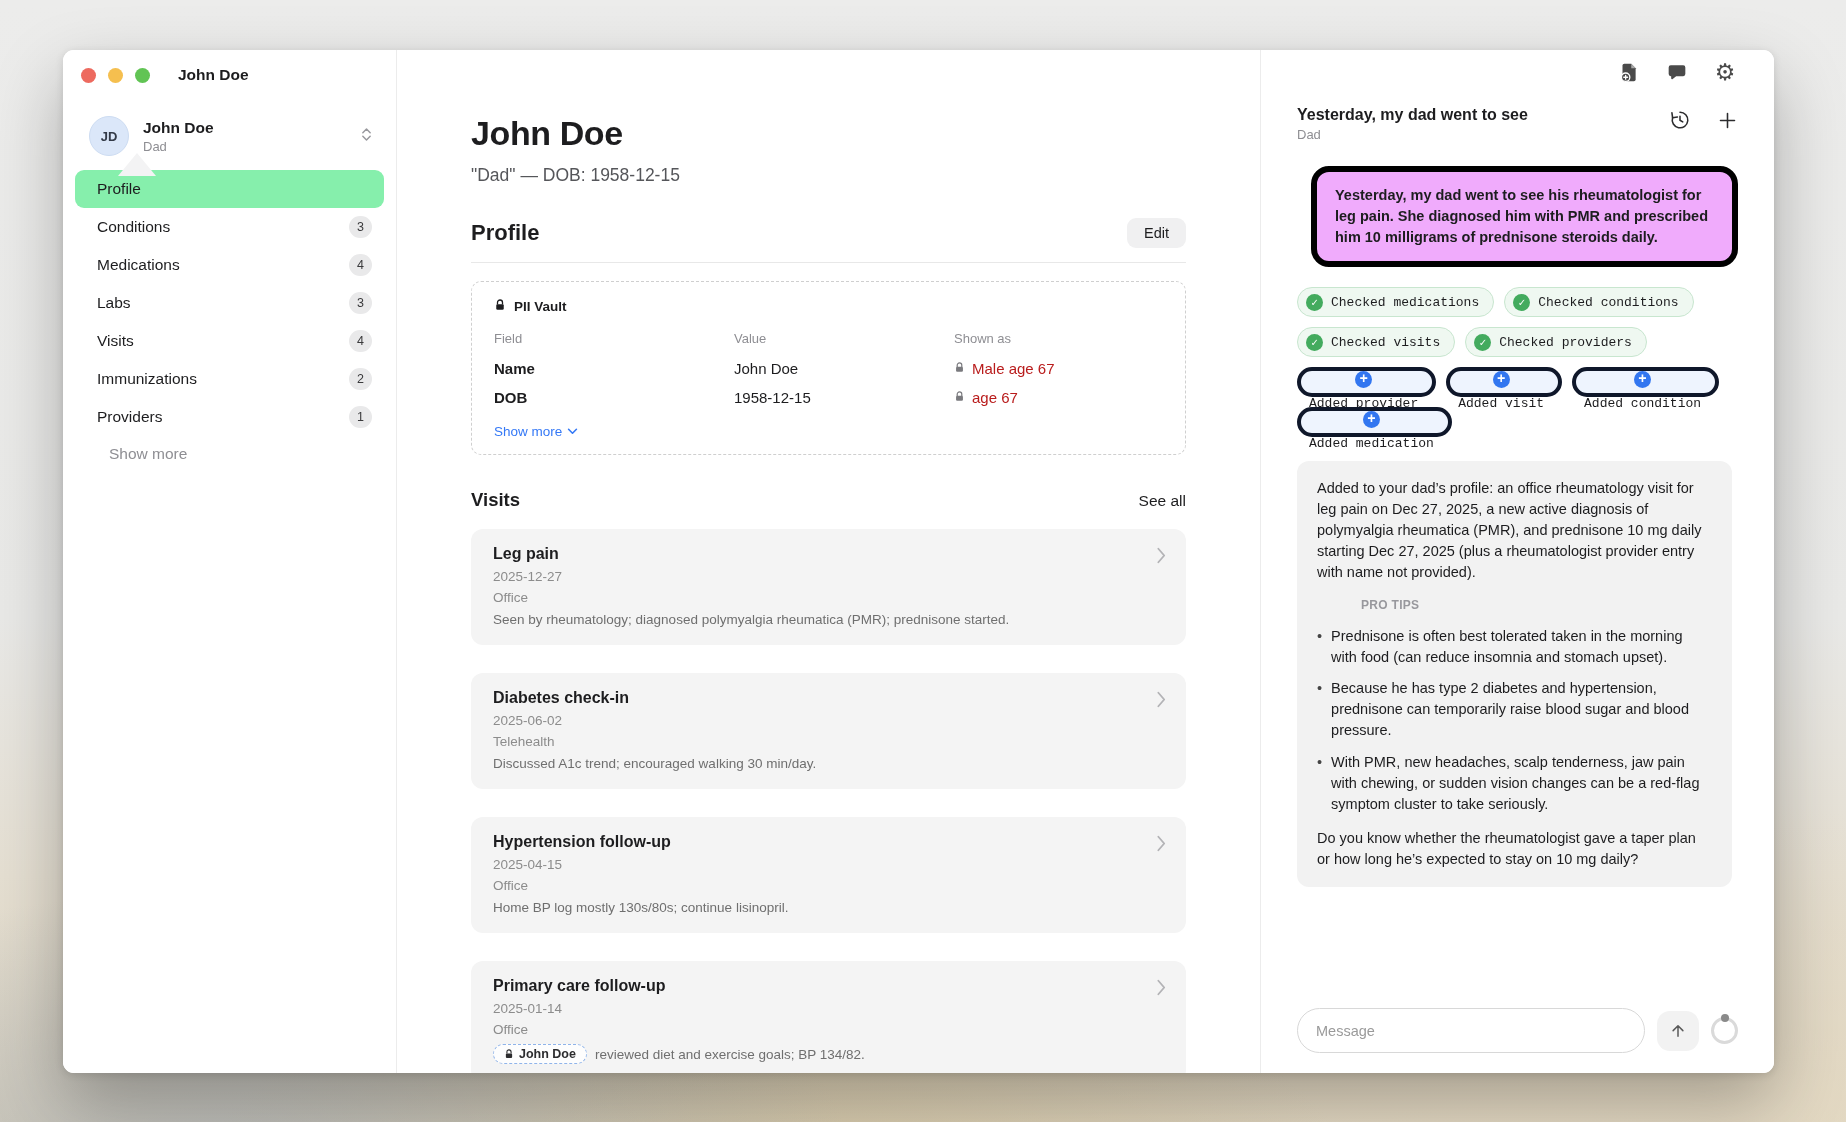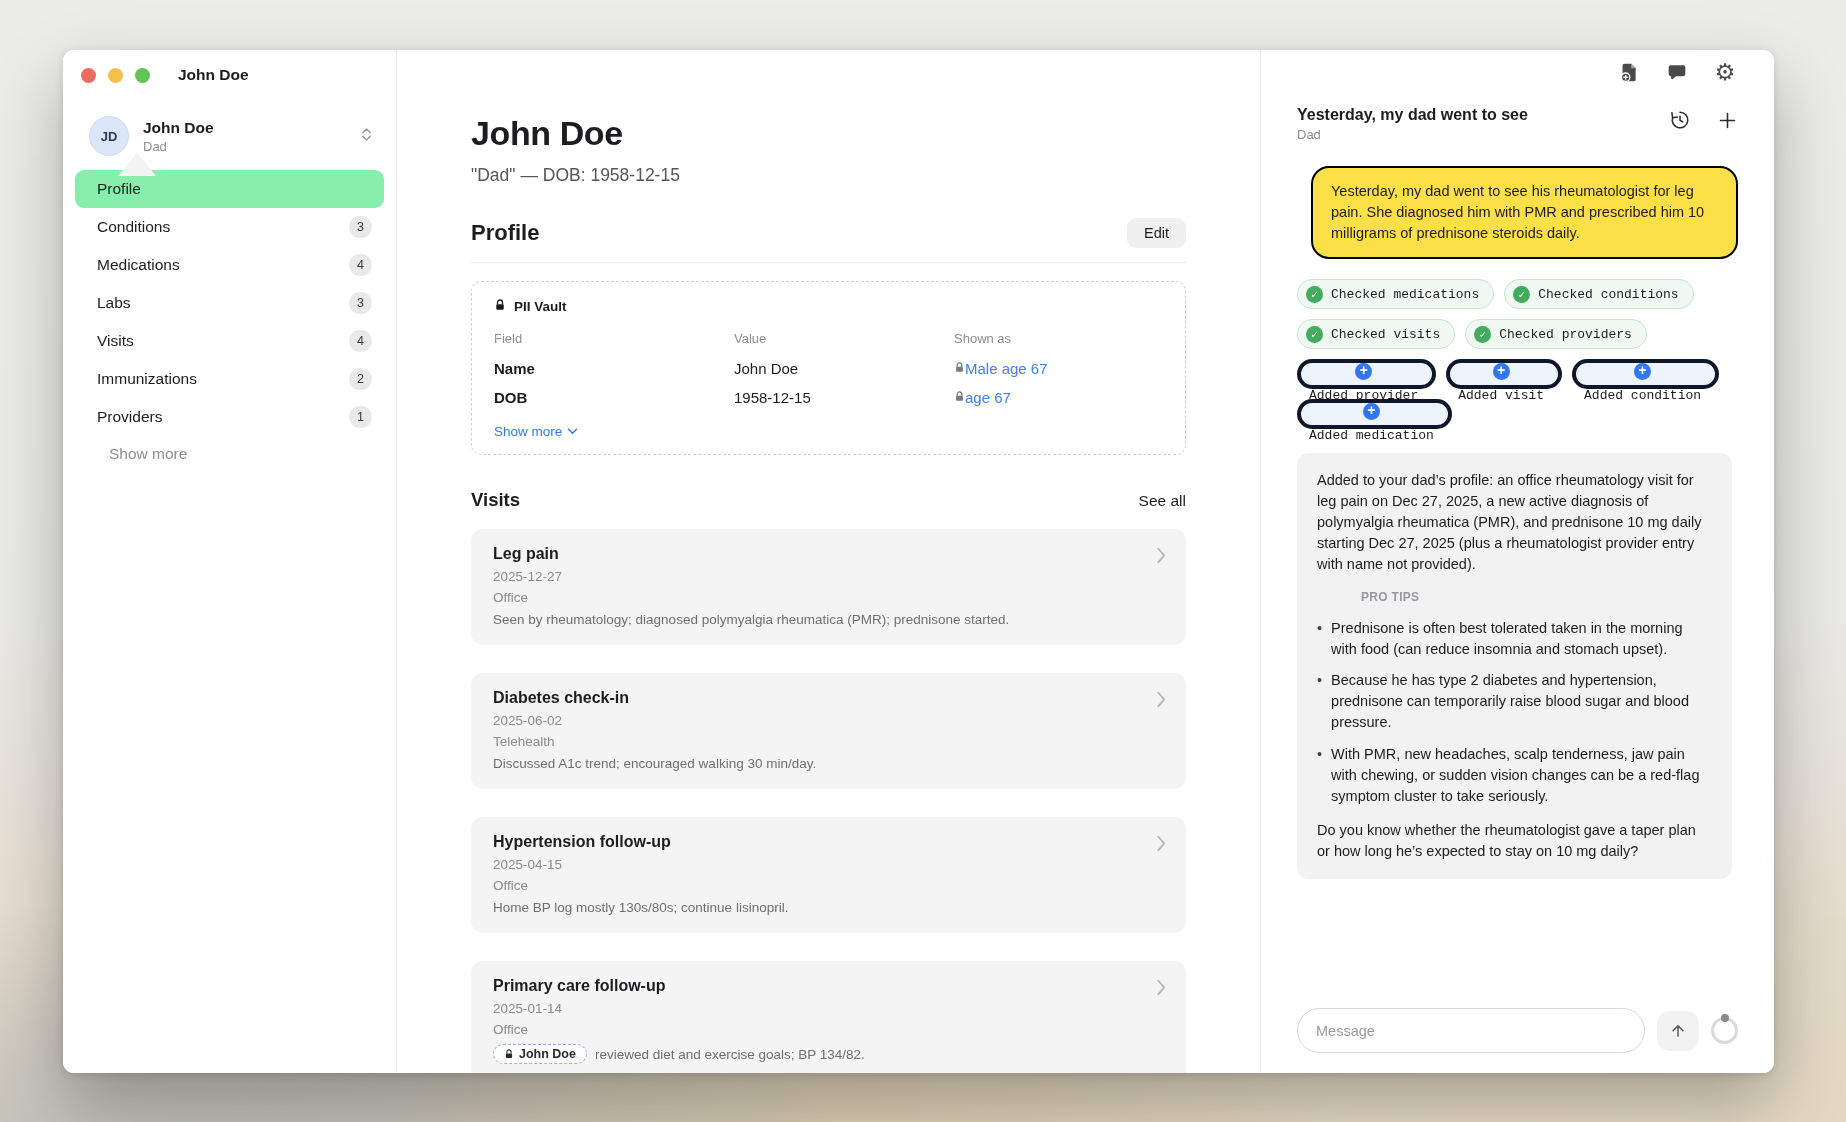--- a/index.html
+++ b/index.html
@@ -50,21 +50,21 @@
   .sec-head { margin-top:32px; display:flex; align-items:center; justify-content:space-between; }
   .sec-head h2 { font-size:22px; font-weight:700; }
   .btn-edit { background:#f0f0f1; border:none; border-radius:9px; padding:7px 17px; font-size:14.5px; font-family:inherit; color:#1d1d1f; }
   .divider { border:none; border-top:1px solid #e8e8e8; margin-top:14px; }
   .pii-card { margin-top:18px; border:1.5px dashed #cfcfcf; border-radius:10px; padding:16px 22px 14px; }
   .pii-head { display:flex; align-items:center; gap:8px; font-size:13.5px; font-weight:700; }
   .pii-grid { display:grid; grid-template-columns:240px 220px 1fr; margin-top:16px; }
   .pii-col { font-size:13px; color:#8e8e93; padding-bottom:4px; }
   .pii-cell { padding:10px 0 2px; font-size:15px; }
   .pii-field { font-weight:700; }
-  .pii-shown { color:#3b82f6; display:flex; align-items:center; }
+  .pii-shown { color:#b91c1c; display:flex; align-items:center; gap:7px; }
   .lock { flex:none; }
   .show-link { margin-top:16px; color:#3478f6; font-size:13.5px; display:inline-flex; align-items:center; gap:5px; cursor:default; }
 
   .section-row { margin-top:34px; display:flex; align-items:baseline; justify-content:space-between; }
   .section-row h3 { font-size:18.5px; font-weight:700; }
   .see-all { font-size:15.5px; color:#1d1d1f; cursor:default; }
   .visit-card { background:#f4f4f4; border-radius:12px; padding:16px 22px 18px; margin-top:18px; position:relative; }
   .visit-card + .visit-card { margin-top:28px; }
   .v-title { font-size:16px; font-weight:700; }
   .v-date, .v-type { font-size:13.5px; color:#8c8c8c; margin-top:6px; }
@@ -75,22 +75,22 @@
 
   
   .chat { width:514px; flex:none; border-left:1px solid #ececec; position:relative; background:#fff; }
   .chat-toolbar { position:absolute; top:11px; right:38px; display:flex; gap:26px; color:#4a4a4a; align-items:center; }
   .tb-icon { width:22px; height:22px; display:flex; align-items:center; justify-content:center; }
   .gear-glyph { font-size:23px; line-height:1; color:#4a4a4a; }
   .chat-head { position:relative; margin:56px 36px 0; }
   .chat-title { font-size:16px; font-weight:700;margin-top:15px; }
   .chat-sub { font-size:13px; color:#8e8e93; margin-top:3px; }
   .head-icons { position:absolute; right:0; top:3px; display:flex; gap:26px; color:#2c2c2e; align-items:center; }
-  .user-bubble { margin:24px 36px 0 50px; background:#fde047; border:2px solid #000000; border-radius:18px;
-                 padding:13px 18px; font-size:14.5px; line-height:1.45; color:#1d1d1f; }
+  .user-bubble { margin:24px 36px 0 50px; background:#f0abfc; border:6px solid #000000; border-radius:18px;
+                 padding:13px 18px; font-size:14.5px; line-height:1.45; color:#1d1d1f;font-weight:bold; }
   .chips { margin:20px 36px 0; display:flex; flex-wrap:wrap; gap:10px; width:442px; }
   .chip { display:inline-flex; align-items:center; gap:8px; height:30px; padding:0 14px 0 8px; border-radius:16px;
           font-size:13px; font-weight:500; color:#1d1d1f;font-family:Liberation Mono, monospace; }
   .chip.check { background:#eff8f1; border:1px solid #c8e6cf; }
   .chip.add { background:#eef4fe; border:4px solid #0f172a;flex-direction:column; }
   .chip-icon { width:17px; height:17px; border-radius:50%; color:#fff; display:flex; align-items:center; justify-content:center; flex:none; }
   .chip.check .chip-icon { background:#43ab5e; }
   .chip.add .chip-icon { background:#3276f0; }
   .chip.check .chip-icon::after { content:"✓"; font-size:11px; font-weight:700; }
   .chip.add .chip-icon::after { content:"+"; font-size:14px; font-weight:700; margin-top:-1px; }

